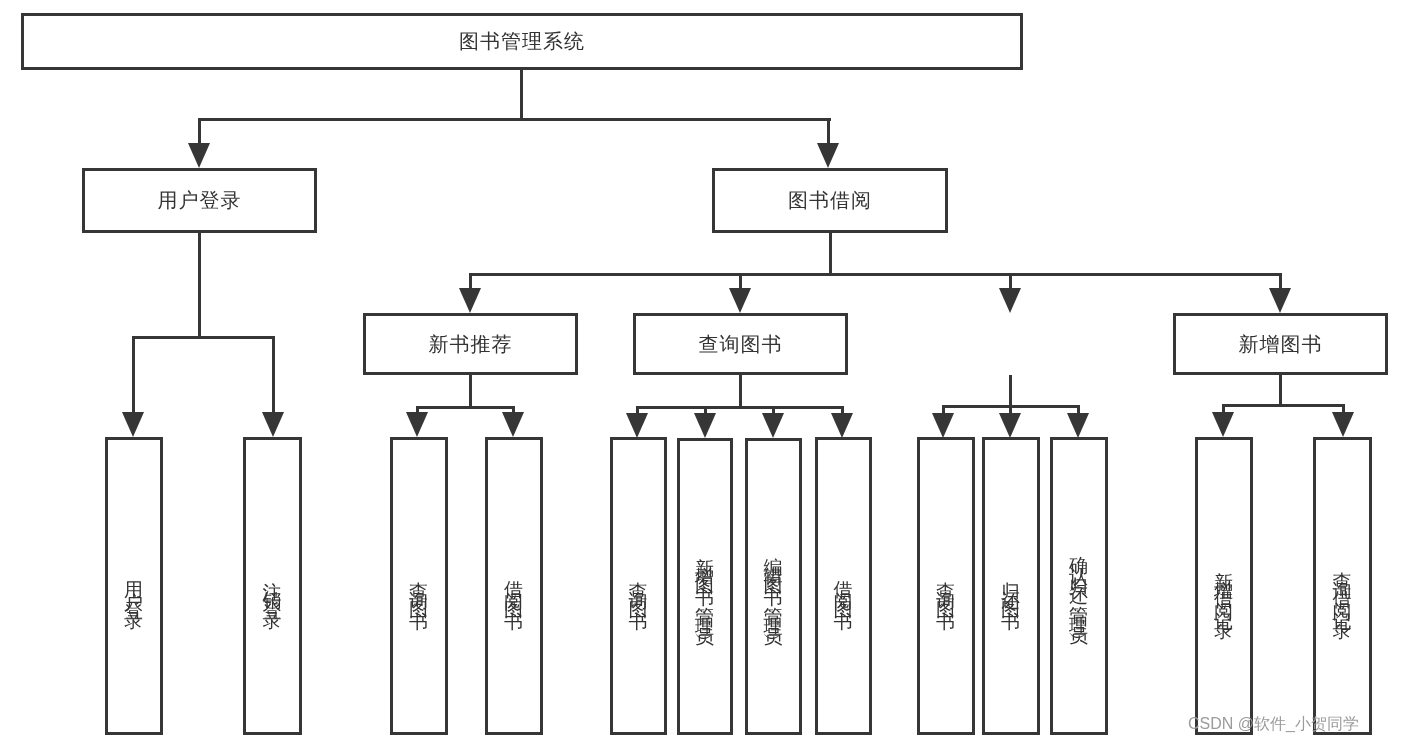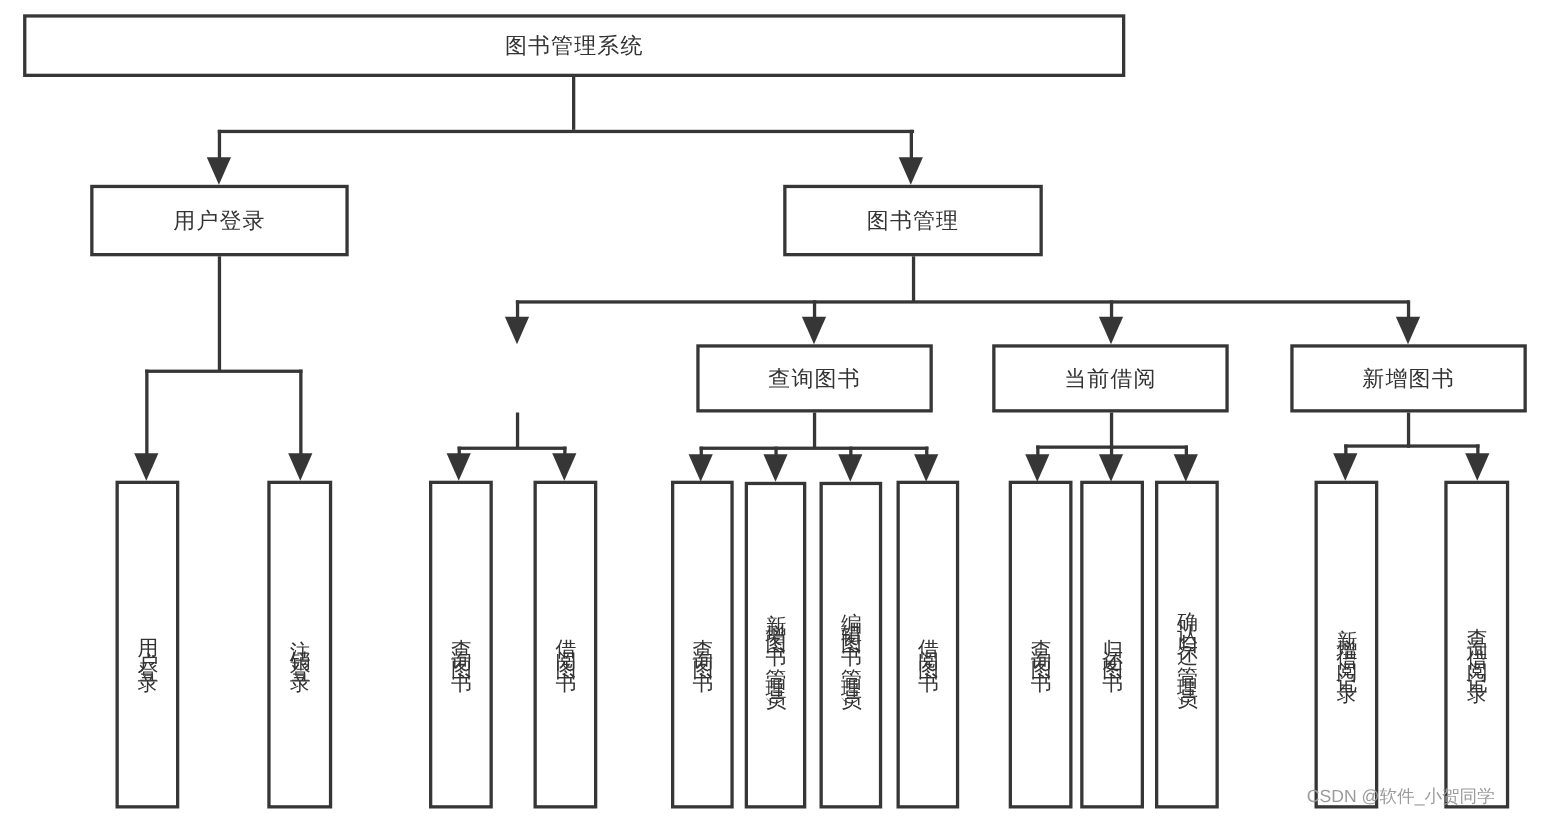--- a/index.html
+++ b/index.html
@@ -61,28 +61,28 @@
 <div id="canvas">
 
   <div class="box h" style="left:21px;top:13px;width:1002px;height:57px">
     <span>图书管理系统</span>
   </div>
 
   <div class="box h" style="left:82px;top:168px;width:235px;height:65px">
     <span>用户登录</span>
   </div>
   <div class="box h" style="left:712px;top:168px;width:236px;height:65px">
-    <span>图书管理</span>
+    <span>图书借阅</span>
   </div>
 
+  <div class="box h" style="left:363px;top:313px;width:215px;height:62px">
+    <span>新书推荐</span>
+  </div>
   <div class="box h" style="left:633px;top:313px;width:215px;height:62px">
     <span>查询图书</span>
-  </div>
-  <div class="box h" style="left:902px;top:313px;width:215px;height:62px">
-    <span>当前借阅</span>
   </div>
   <div class="box h" style="left:1173px;top:313px;width:215px;height:62px">
     <span>新增图书</span>
   </div>
 
   <div class="box v" style="left:105px;top:437px;width:58px;height:298px">
     <span>用户登录</span>
   </div>
   <div class="box v" style="left:243px;top:437px;width:59px;height:298px">
     <span>注销登录</span>

